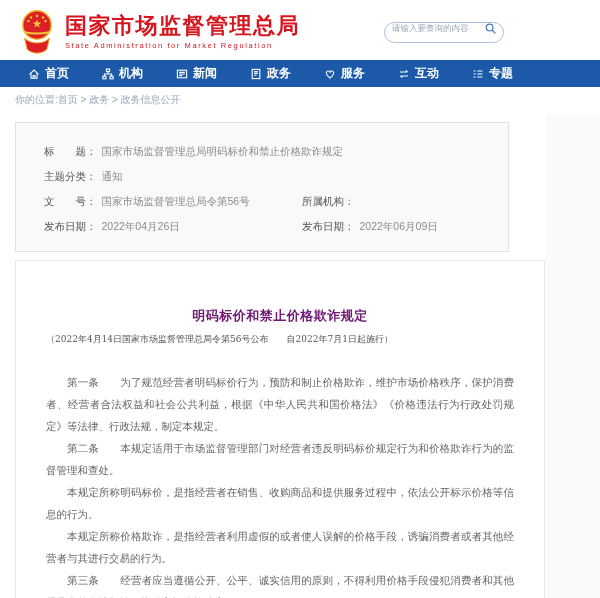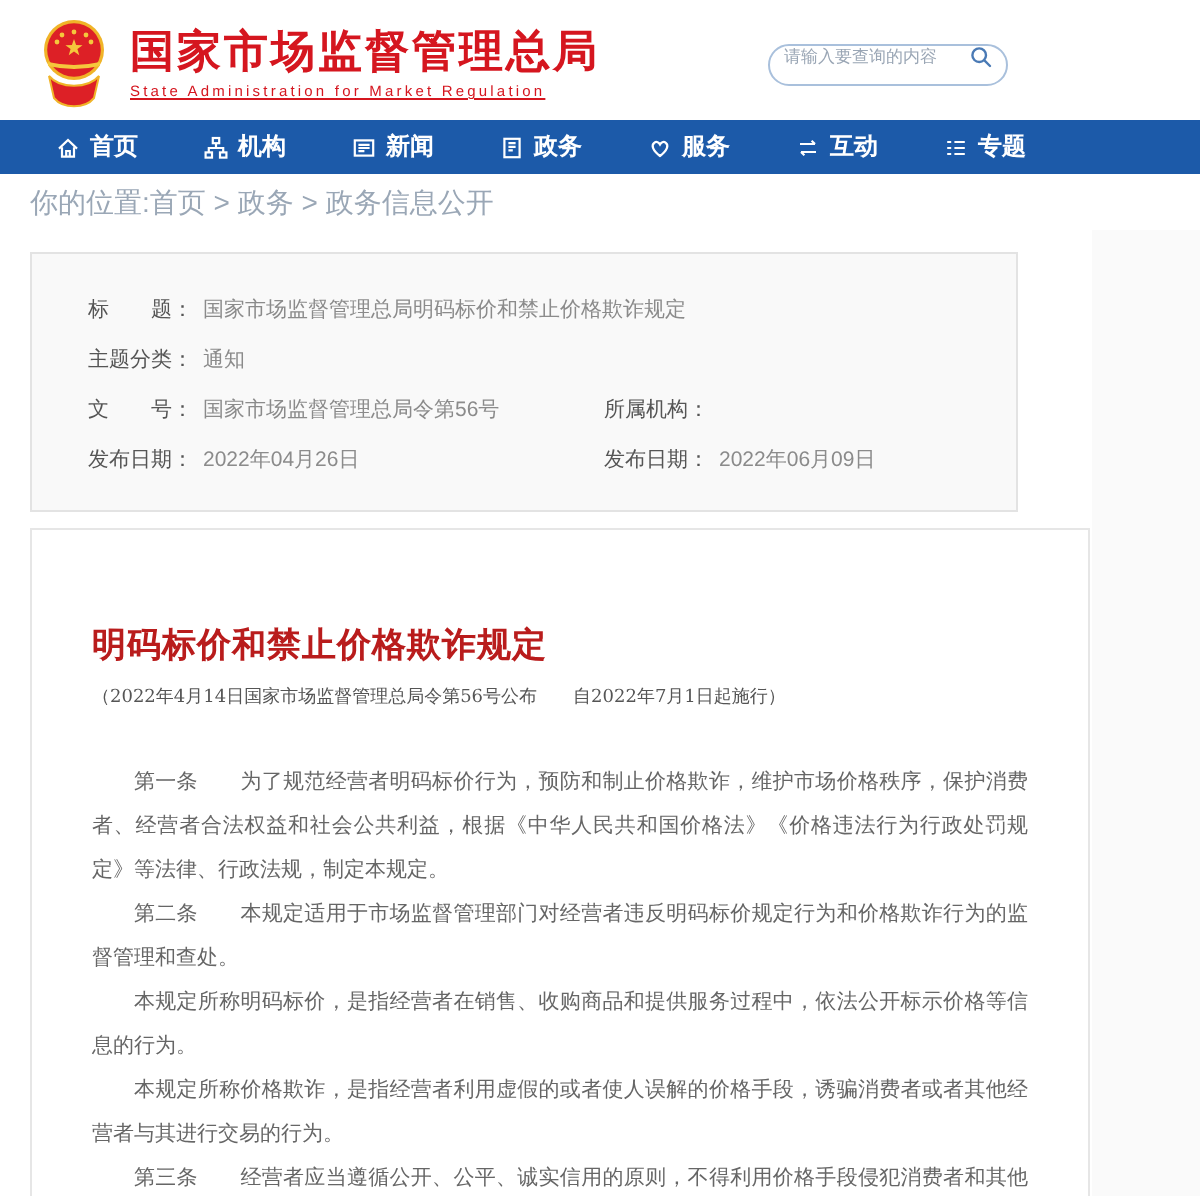--- a/index.html
+++ b/index.html
@@ -4,55 +4,55 @@
 <style>
   * { box-sizing: border-box; margin: 0; padding: 0; }
   html, body { width: 600px; height: 598px; overflow: hidden; background: #fff;
     font-family: "Liberation Sans", "DejaVu Sans", sans-serif; }
   body { position: relative; }
 
   
   .header { height: 60px; display: flex; align-items: center; padding: 4px 0 0 18px; background: #fff; }
   .brand { margin-left: 9px; }
   .site-title { color: #d5161f; font-size: 22px; font-weight: bold; letter-spacing: 1.5px; line-height: 24px; }
-  .site-sub { color: #d5161f; font-size: 7.5px; letter-spacing: 1.6px; margin-top: 3px; text-decoration: underline; }
+  .site-sub { color: #d5161f; font-size: 7.5px; letter-spacing: 1.6px; margin-top: 3px; }
   .search-box { margin-left: auto; margin-right: 96px; width: 120px; height: 21px;
     border: 1px solid #a9c0dc; border-radius: 11px; display: flex; align-items: flex-start; padding: 0 7px; }
   .search-box input { flex: 1; border: none; outline: none; background: transparent;
     font-size: 8.5px; color: #666; font-family: inherit; min-width: 0; }
   .search-box input::placeholder { color: #9aa6b5; }
   .search-icon { flex: 0 0 auto; display: flex; }
 
   
   .nav { height: 27px; background: #1c5aa9; display: flex; align-items: center; padding-left: 28px; }
   .nav-item { width: 74px; display: flex; align-items: center; gap: 5px; color: #fff;
     font-size: 12px; font-weight: bold; cursor: pointer; }
   .nav-item .nicon { display: flex; }
 
   
-  .breadcrumb { padding: 6px 15px 5px; font-size: 14px; color: #9aa7b6; }
+  .breadcrumb { padding: 6px 15px 5px; font-size: 10px; color: #9aa7b6; }
   .breadcrumb span { color: #9aa7b6; }
 
   
   .gutter { position: absolute; left: 546px; top: 115px; width: 54px; height: 483px; background: #fafafa; }
 
   
   .meta-panel { position: relative; margin: 10px 0 0 15px; width: 494px; background: #f9f9f9;
     border: 1px solid #e3e3e3; padding: 16px 10px 12px 28px; }
   .meta-row { display: flex; line-height: 25px; font-size: 10.5px; }
   .meta-cell { display: flex; }
   .meta-cell.left { width: 258px; flex: 0 0 258px; }
   .m-label { color: #555; white-space: pre; }
   .m-value { color: #8b8b8b; margin-left: 5px; }
 
   
   .doc-panel { position: relative; margin: 8px 0 0 15px; width: 530px; min-height: 480px;
     background: #fff; border: 1px solid #e6e6e6; padding: 46px 30px 20px; }
-  .doc-title { text-align: left; font-family: "DejaVu Serif", "Liberation Serif", serif;
-    font-size: 17px; font-weight: bold; color: #b91c1c; letter-spacing: 0.5px; }
+  .doc-title { text-align: center; font-family: "DejaVu Serif", "Liberation Serif", serif;
+    font-size: 13px; font-weight: bold; color: #701a75; letter-spacing: 0.5px; }
   .doc-subtitle { font-family: "DejaVu Serif", "Liberation Serif", serif;
     font-size: 9px; color: #555; margin-top: 8px; }
   .doc-body { margin-top: 26px; }
   .doc-body p { font-size: 10.5px; color: #666; line-height: 22px; text-indent: 2em;
     text-align: justify; font-family: Liberation Serif, serif; }
 </style>
 </head>
 <body>
 
 <div class="gutter"></div>

